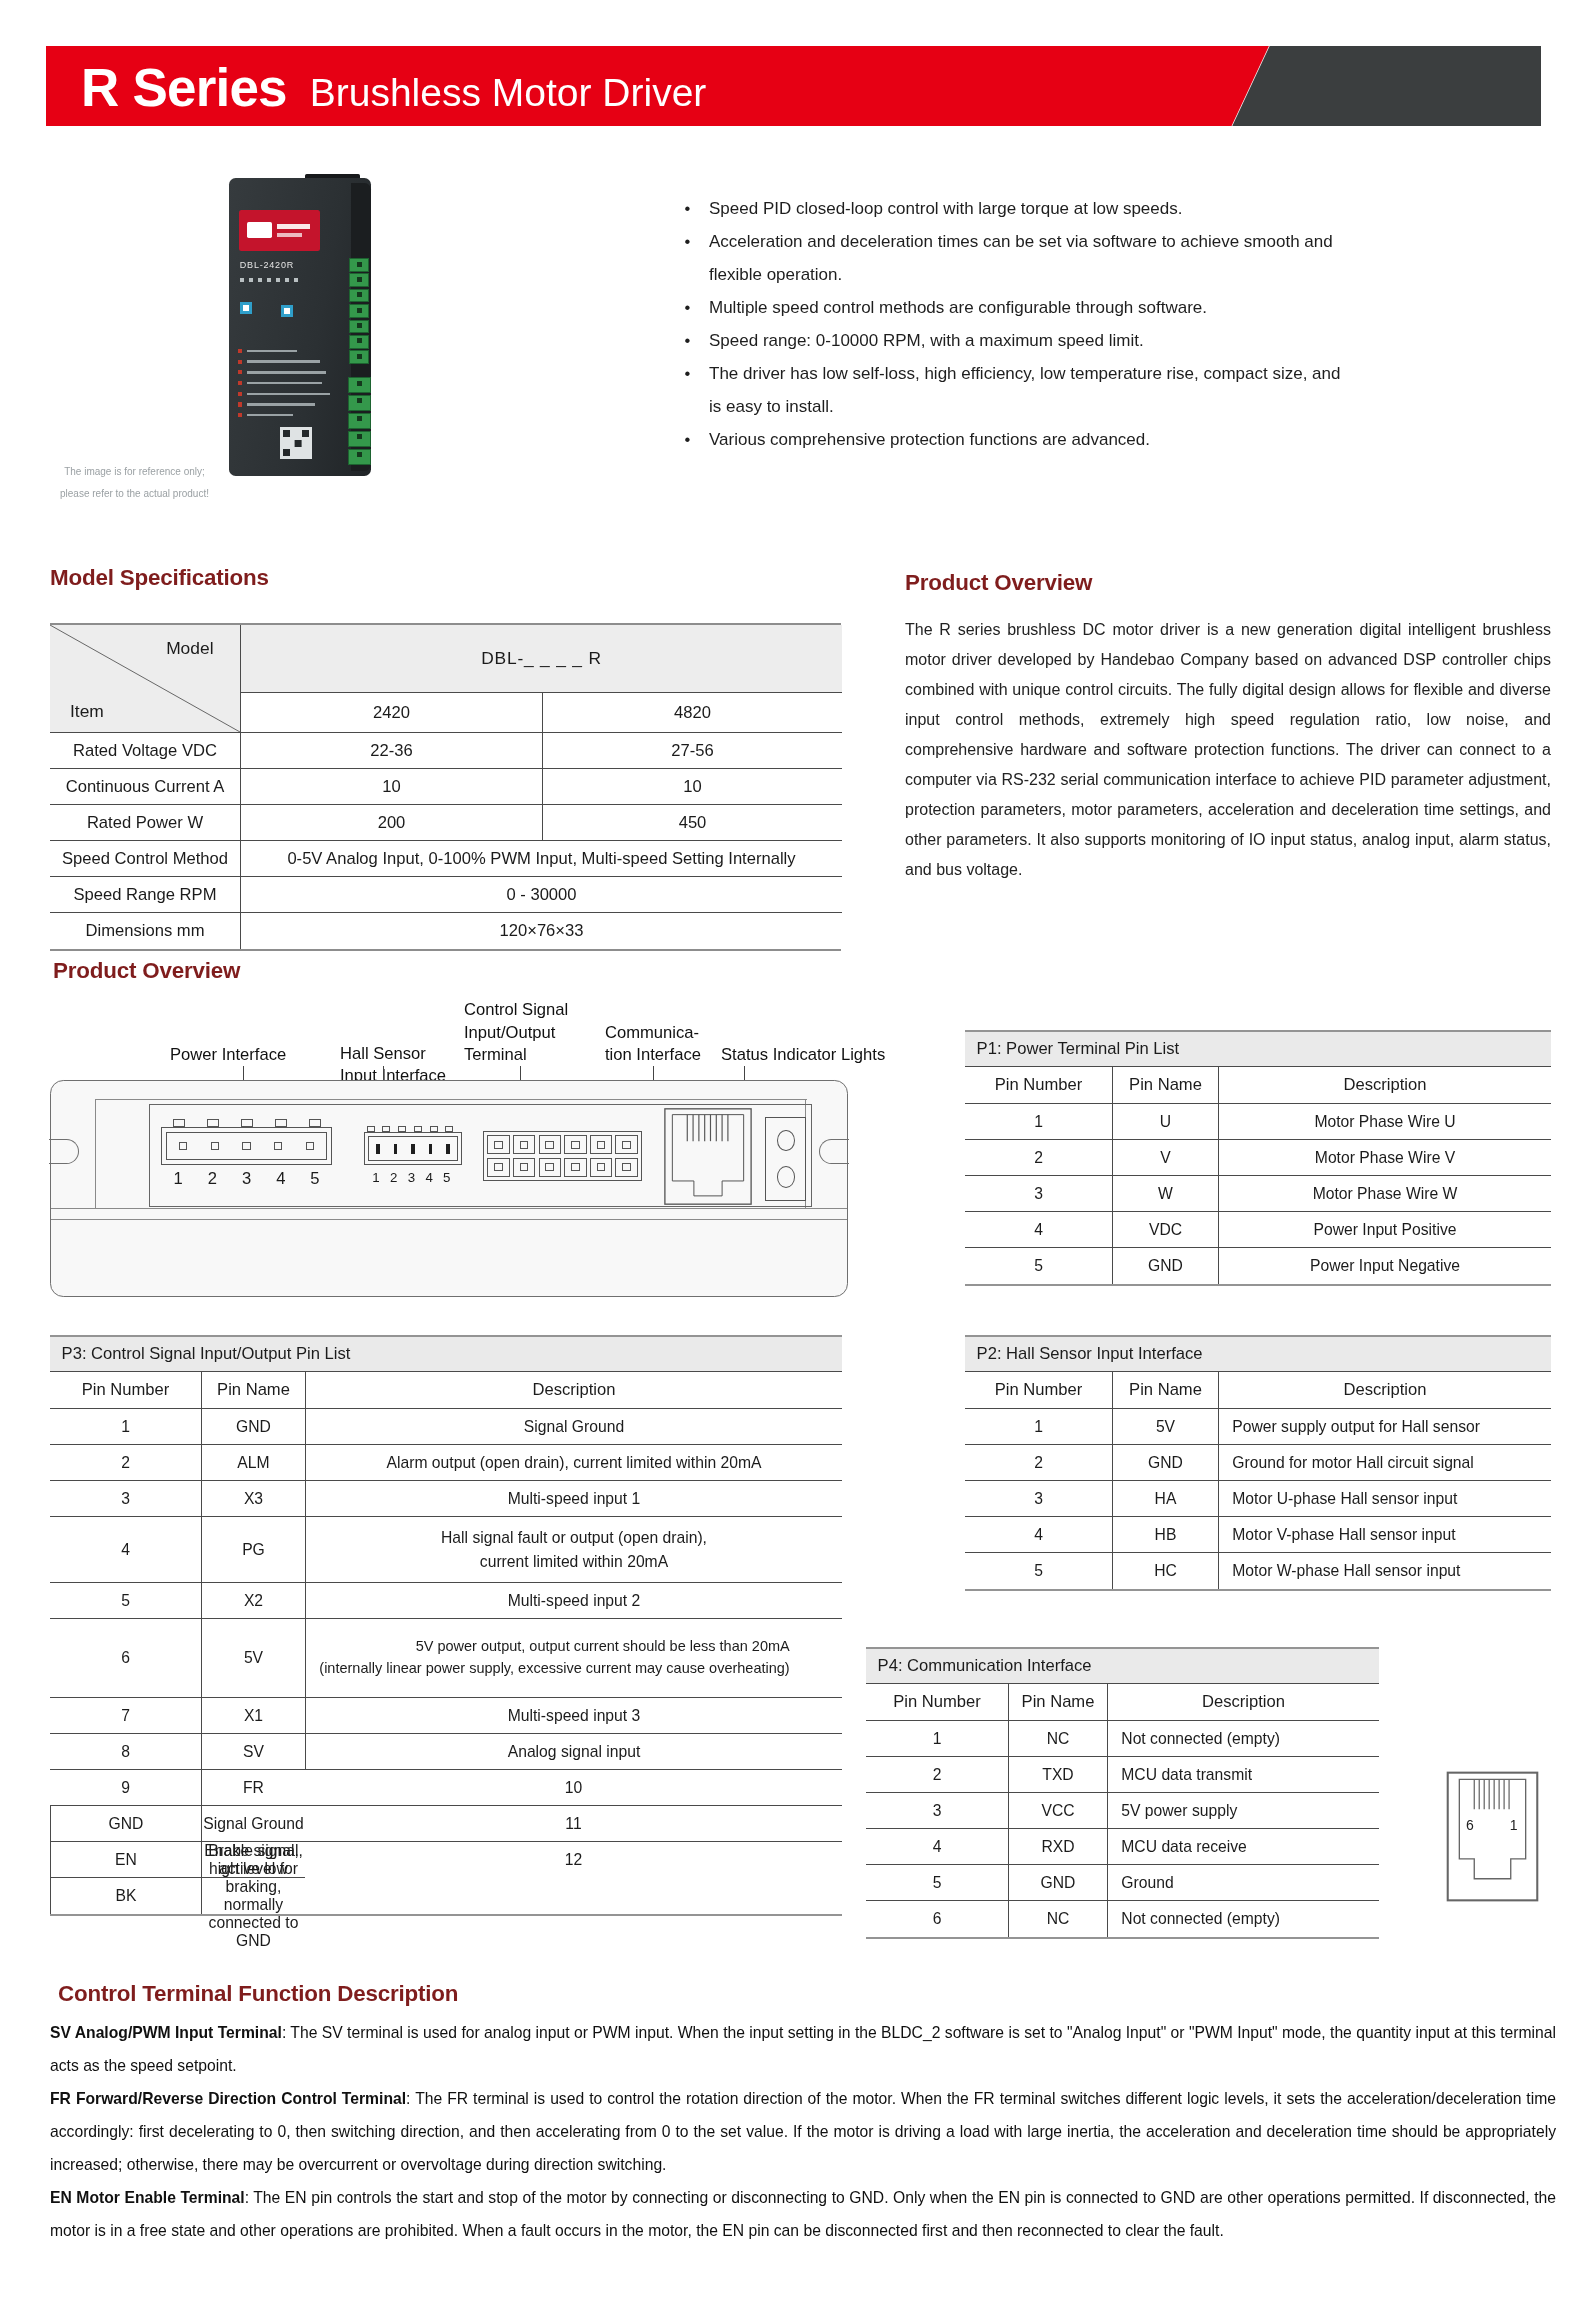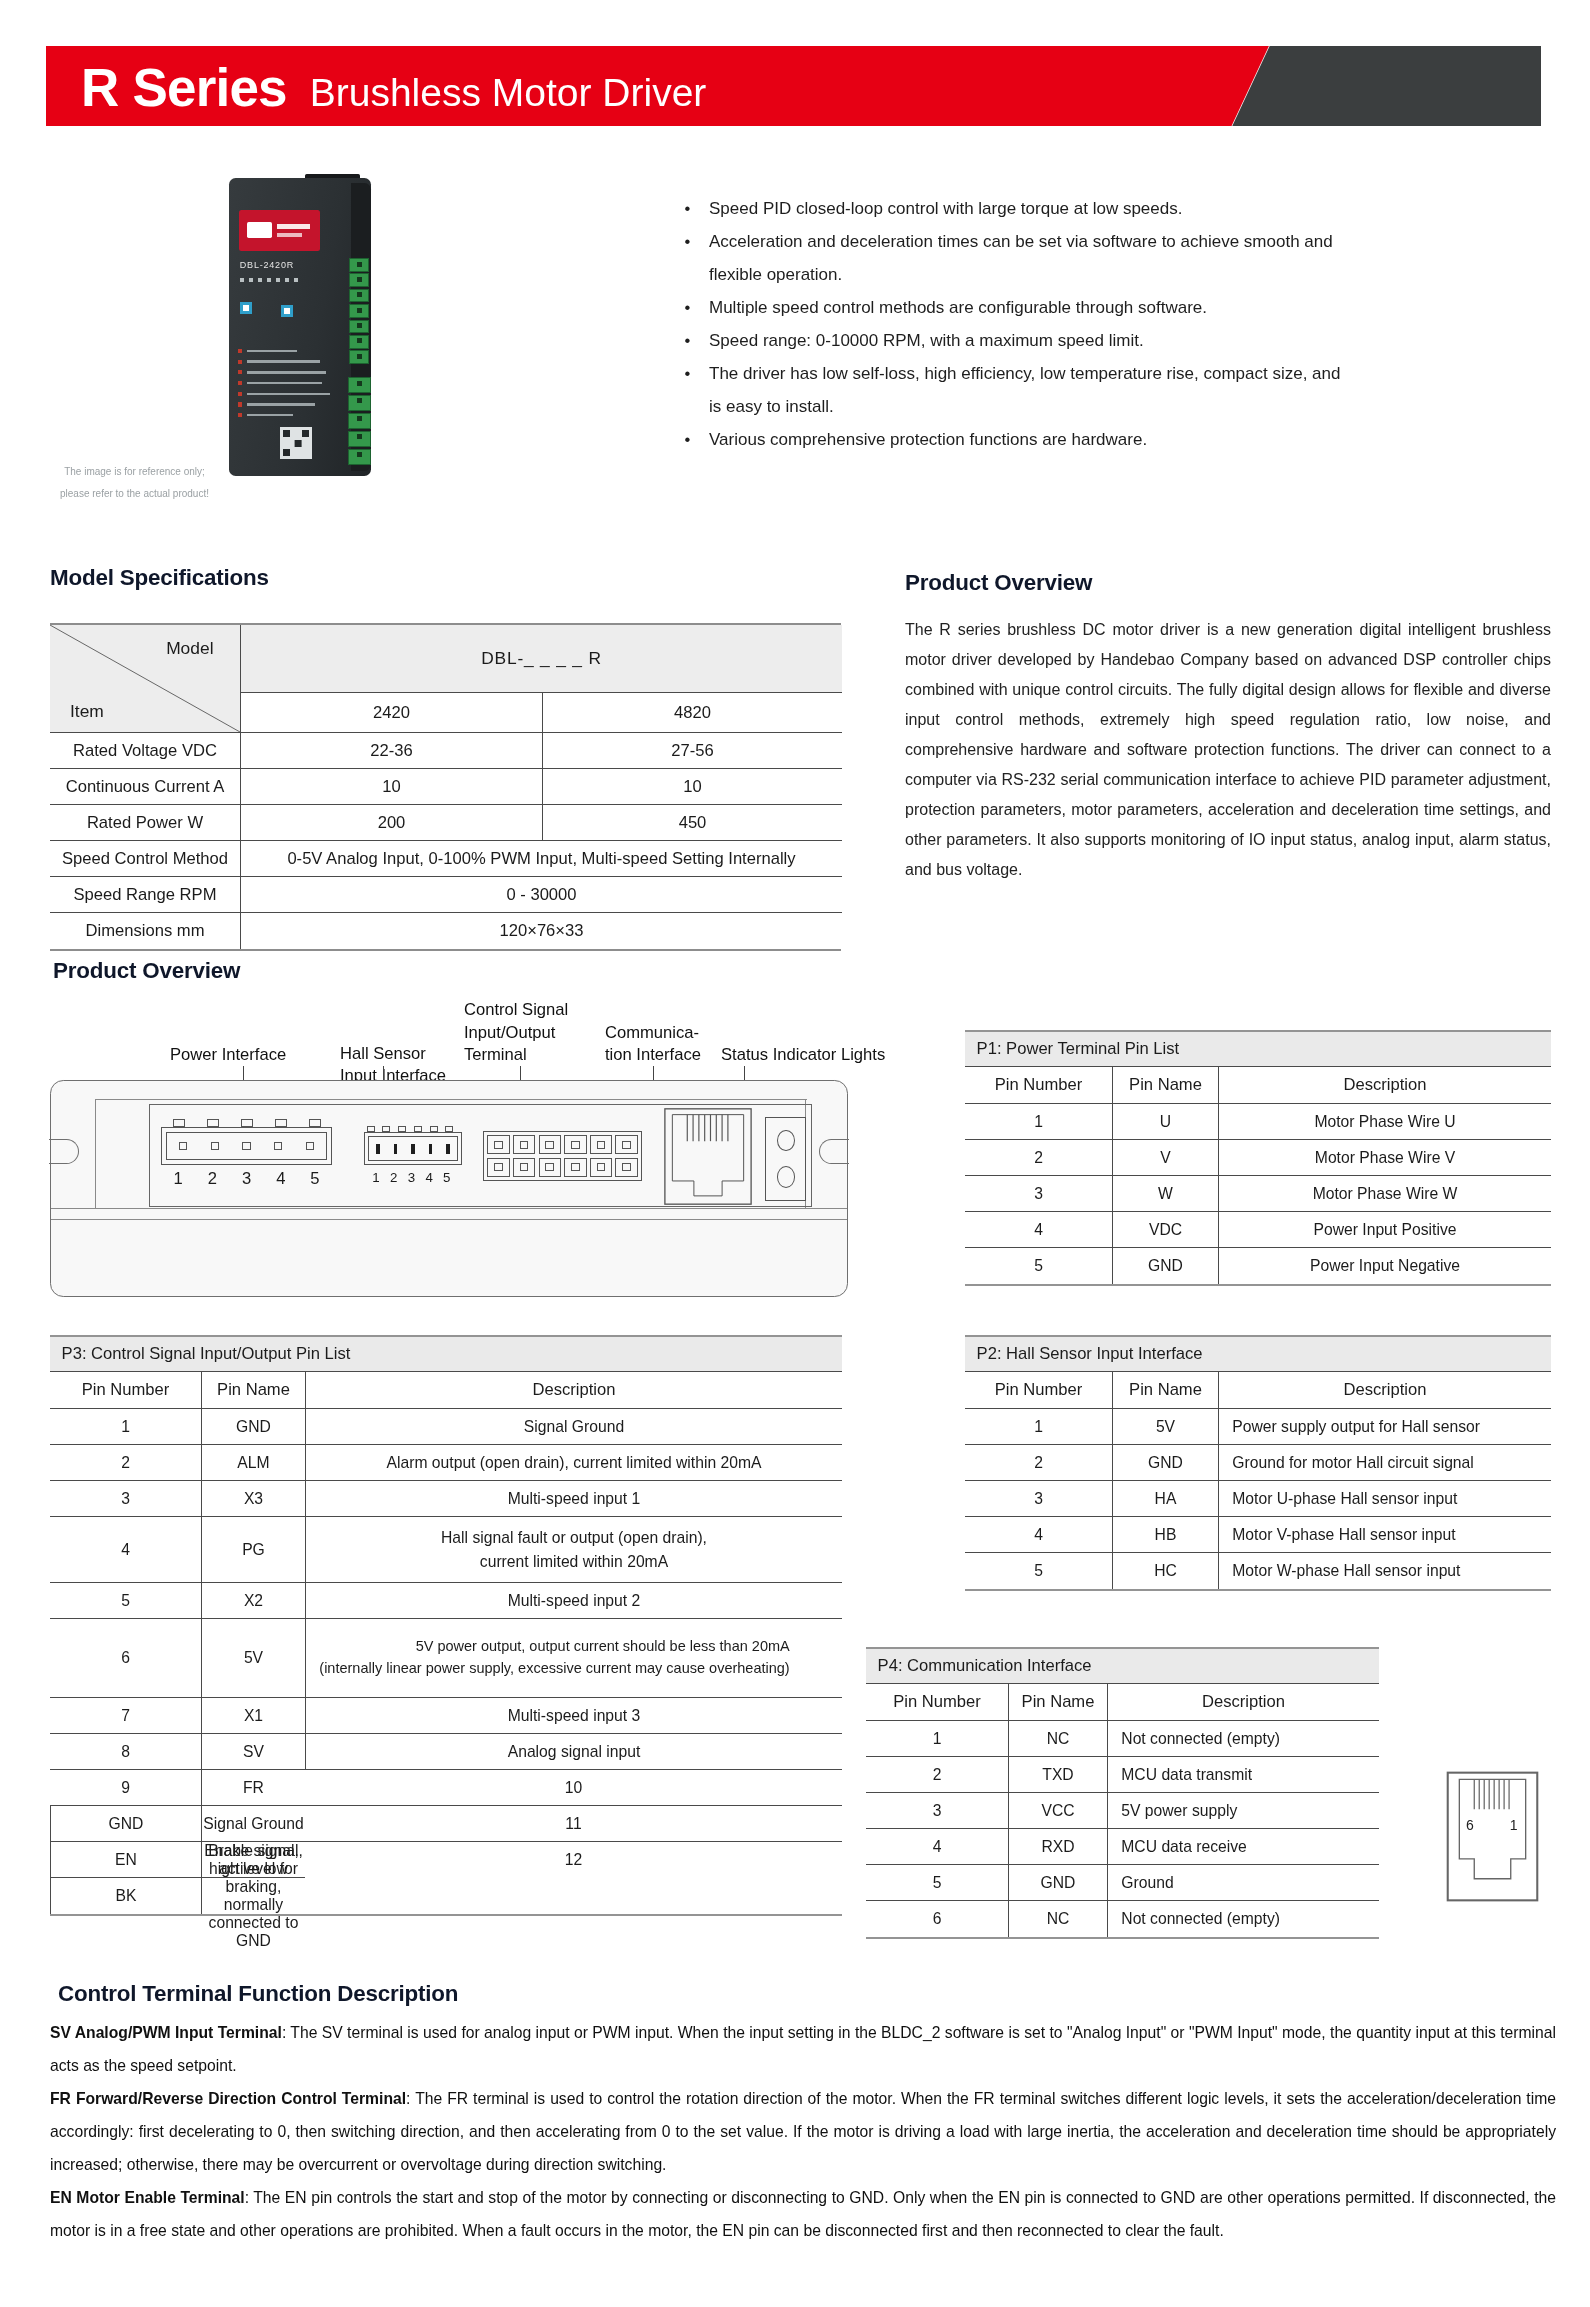--- a/index.html
+++ b/index.html
@@ -9,21 +9,21 @@
   
   .banner{left:46px;top:46px;width:1495px;height:80px;}
   .banner-red{position:absolute;inset:0;background:#e60014;
       clip-path:polygon(0 0,81.8% 0,79.3% 100%,0 100%);}
   .banner-gray{position:absolute;inset:0;background:#3b3e3f;
       clip-path:polygon(81.85% 0,100% 0,100% 100%,79.35% 100%);}
   .banner-text{position:absolute;left:35px;top:0;height:100%;display:flex;align-items:baseline;padding-top:13.3px;box-sizing:border-box;}
   .banner-title{color:#fff;font-size:53px;font-weight:800;letter-spacing:-0.8px;line-height:58px;}
   .banner-sub{color:#fff;font-size:39px;font-weight:400;margin-left:23px;}
   
-  .red-h{color:#0f172a;font-weight:700;font-size:22.4px;letter-spacing:-0.2px;}
+  .red-h{color:#7f1d1d;font-weight:700;font-size:22.4px;letter-spacing:-0.2px;}
   
   .photo{left:229px;top:178px;width:142px;height:298px;}
   .photo-body{position:absolute;inset:0;background:linear-gradient(100deg,#363b3e 0%,#2b3033 60%,#202427 100%);border-radius:6.6px;}
   .photo-tab{position:absolute;left:76px;top:-4.1px;width:55px;height:7.5px;background:#17191b;border-radius:1.7px;}
   .photo-side{position:absolute;right:0;top:5px;bottom:5px;width:20px;background:#1b1e20;border-radius:0 6.6px 6.6px 0;}
   .gb{position:absolute;display:grid;gap:1.7px;}
   .gb-u{right:1.7px;top:80px;width:20px;height:106px;grid-template-rows:repeat(7,1fr);}
   .gb-l{right:0;top:199px;width:23px;height:88px;grid-template-rows:repeat(5,1fr);}
   .gb>div{background:#34984b;border:0.8px solid #1d6330;box-sizing:border-box;}
   .gb>div::after{content:"";display:block;width:5px;height:5px;background:#14381d;margin:2.5px auto 0;}
@@ -194,21 +194,21 @@
 please refer to the actual product!</div>
 
 <ul class="abs feat">
   <li>Speed PID closed-loop control with large torque at low speeds.</li>
   <li>Acceleration and deceleration times can be set via software to achieve smooth and
 flexible operation.</li>
   <li>Multiple speed control methods are configurable through software.</li>
   <li>Speed range: 0-10000 RPM, with a maximum speed limit.</li>
   <li>The driver has low self-loss, high efficiency, low temperature rise, compact size, and
 is easy to install.</li>
-  <li>Various comprehensive protection functions are hardware.</li>
+  <li>Various comprehensive protection functions are advanced.</li>
 </ul>
 
 <div class="abs red-h" style="left:50px;top:565px;">Model Specifications</div>
 
 <div class="abs spec">
   <div class="sc rl corner">
     <svg viewBox="0 0 230 130" preserveAspectRatio="none">
         <line x1="0" y1="0" x2="230" y2="130" stroke="#4a4a4a" stroke-width="1"></line>
       </svg>
     <span class="c-top">Model</span>

